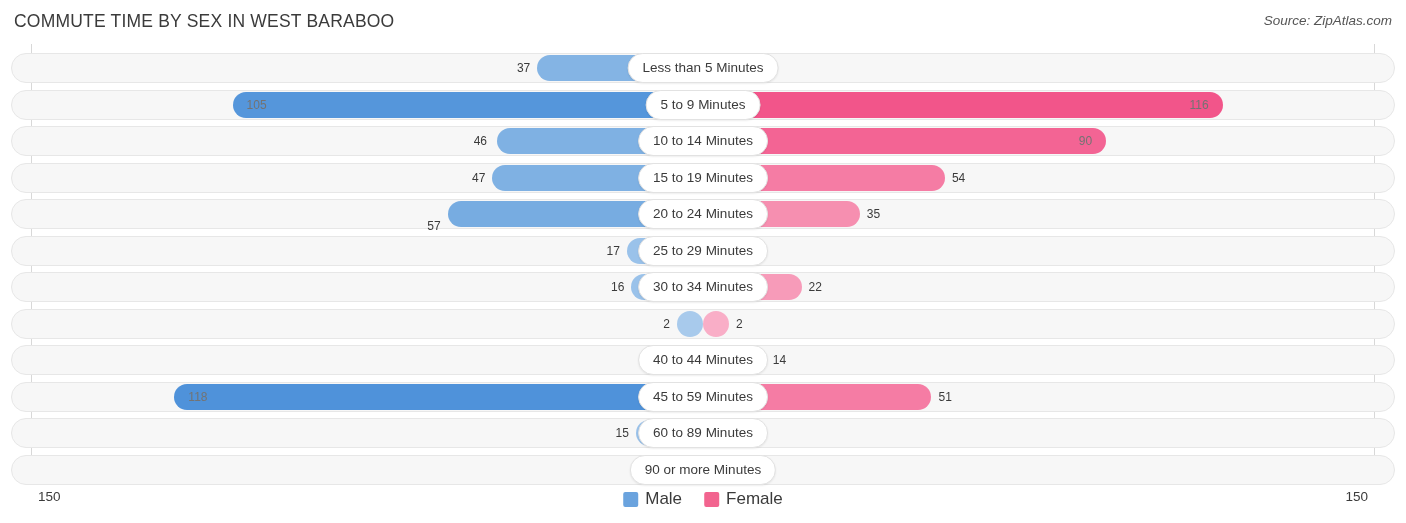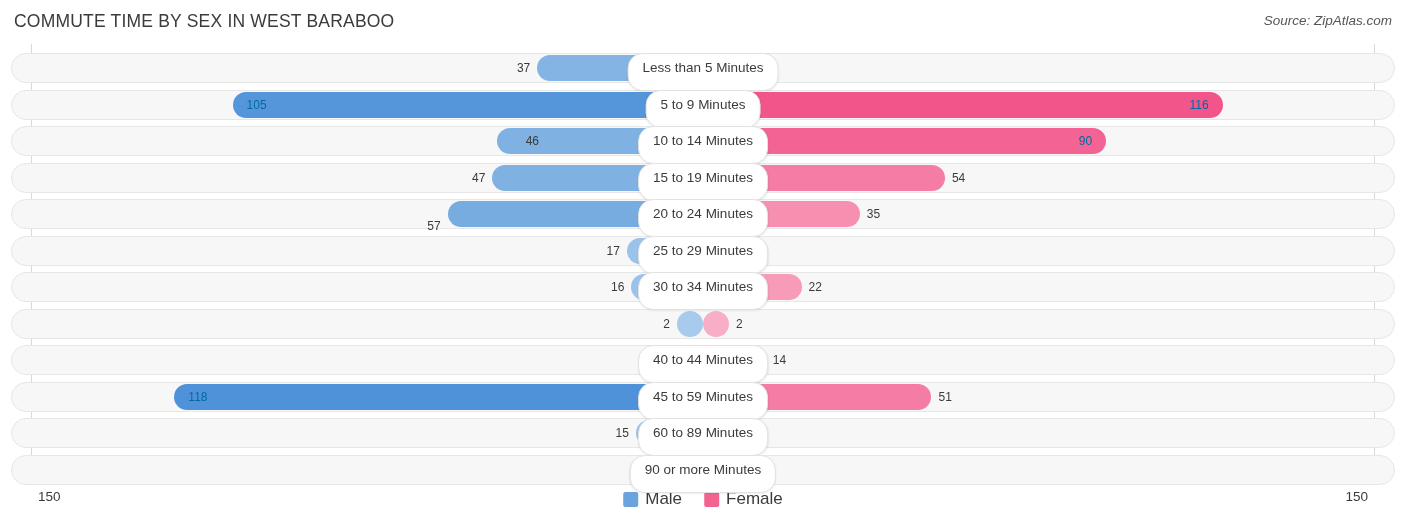--- a/index.html
+++ b/index.html
@@ -46,25 +46,25 @@
     border-radius: 13px;
   }
   .bar.male   { right: 703px; }
   .bar.female { left: 703px; }
 
   .val {
     position: absolute; top: 5px; height: 26px; line-height: 26px;
     font-size: 12px; color: #3b3b3b; white-space: nowrap;
   }
   .val.out-left  { text-align: right; }
-  .val.in  { color: #0369a1; }
+  .val.in  { color: #737373; }
 
   .cat-label {
     position: absolute; left: 50%; transform: translateX(-50%);
-    top: 3px; height: 38px; line-height: 28px;
+    top: 3px; height: 30px; line-height: 28px;
     background: #ffffff;
     border: 1px solid #e2e2e2;
     border-radius: 15px;
     padding: 0 14px;
     font-size: 13.5px; color: #3b3b3b; white-space: nowrap;
     box-shadow: 0 1px 2px rgba(0,0,0,.07);
     z-index: 3;
   }
 
   
@@ -108,21 +108,21 @@
           <div class="track"></div>
           <div class="bar male" style="width: 470.4px; background: rgb(85, 150, 219);"></div>
           <div class="val in" style="left: 246.6px;">105</div>
           <div class="bar female" style="width: 519.68px; background: rgb(242, 85, 138);"></div>
           <div class="val in" style="right: 197.32px;">116</div>
           <div class="cat-label">5 to 9 Minutes</div>
         </div>
         <div class="row">
           <div class="track"></div>
           <div class="bar male" style="width: 206.08px; background: rgb(127, 177, 227);"></div>
-          <div class="val out-left" style="right: 867px;">46</div>
+          <div class="val out-left" style="right: 919px;">46</div>
           <div class="bar female" style="width: 403.2px; background: rgb(243, 100, 148);"></div>
           <div class="val in" style="right: 313.8px;">90</div>
           <div class="cat-label">10 to 14 Minutes</div>
         </div>
         <div class="row">
           <div class="track"></div>
           <div class="bar male" style="width: 210.56px; background: rgb(127, 177, 227);"></div>
           <div class="val out-left" style="right: 920.56px;">47</div>
           <div class="bar female" style="width: 241.92px; background: rgb(245, 124, 164);"></div>
           <div class="val " style="left: 951.92px;">54</div>

